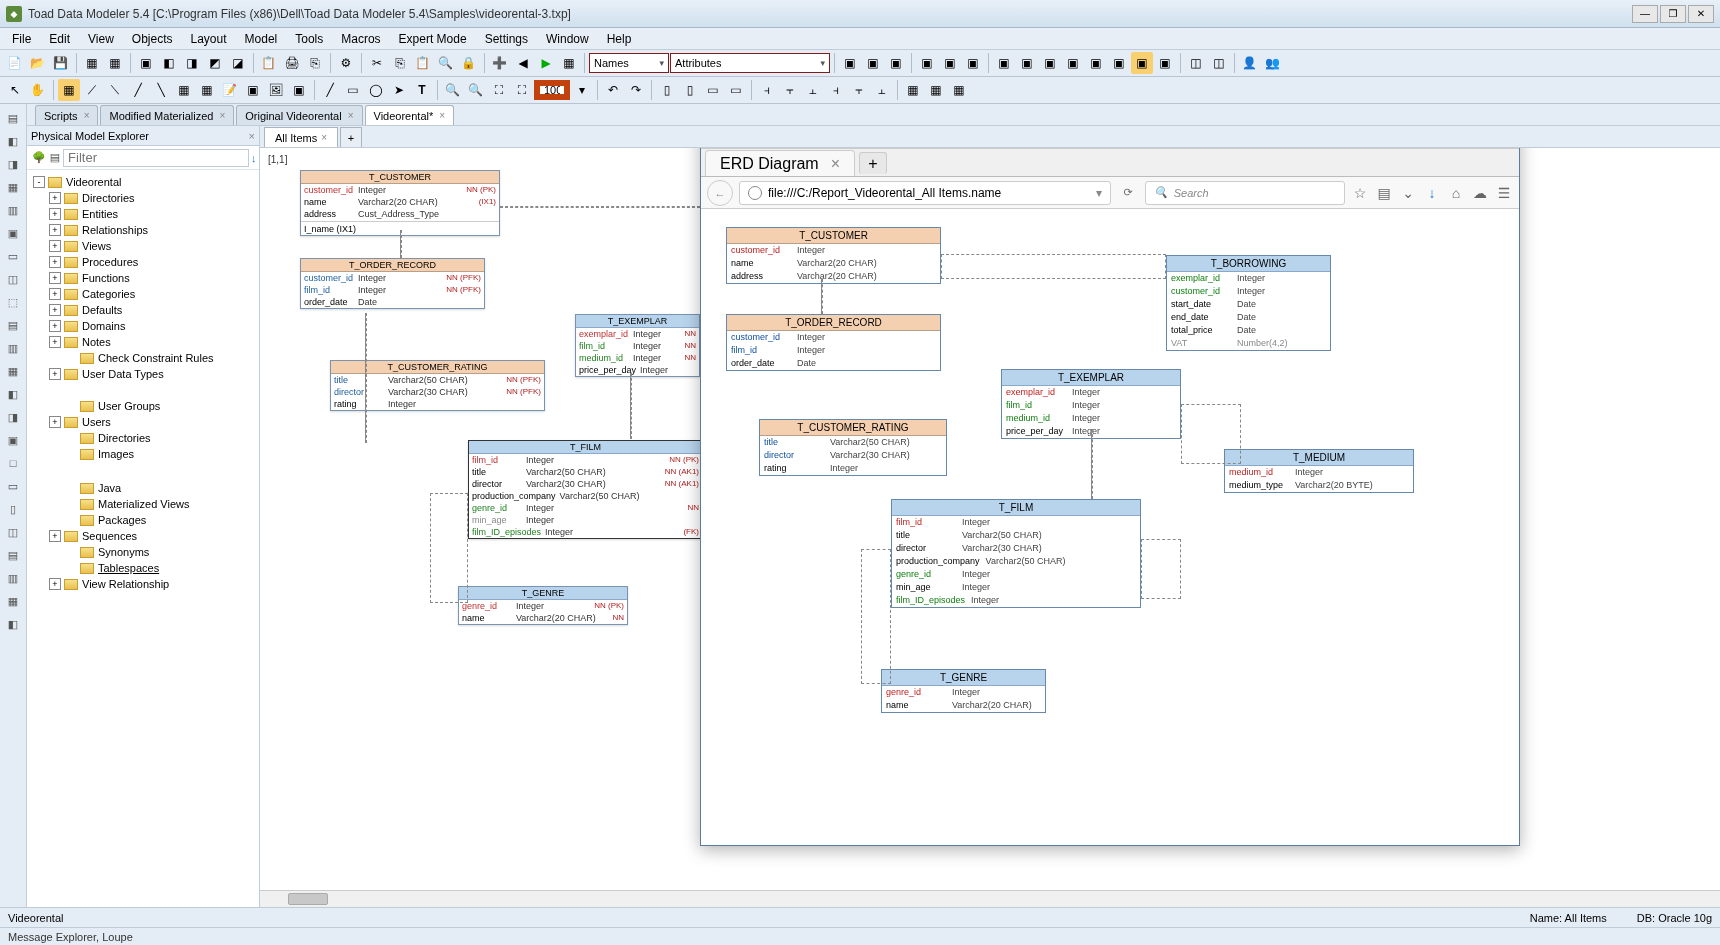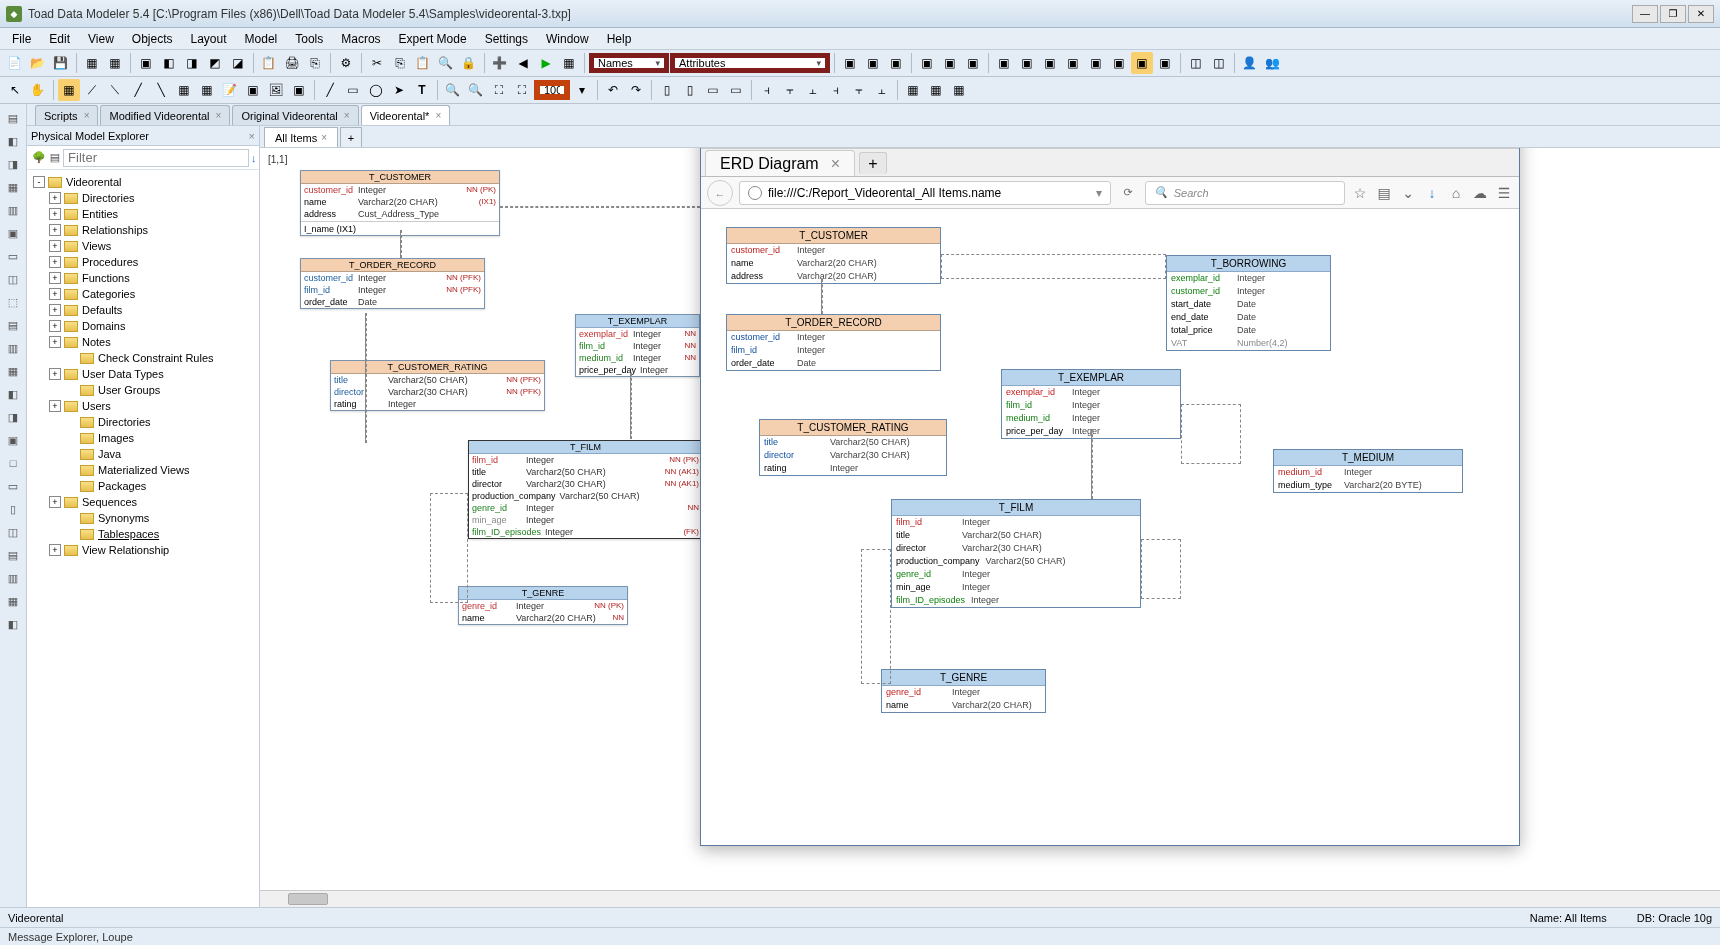--- a/index.html
+++ b/index.html
@@ -8,21 +8,21 @@
 .titlebar .app-icon { width:16px; height:16px; background:#5a8a3a; border-radius:2px; margin-right:6px; display:flex;align-items:center;justify-content:center;color:#fff;font-size:9px;}
 .titlebar .title { flex:1; font-size:12px; color:#333;}
 .titlebar .winbtns { display:flex; gap:2px;}
 .titlebar .winbtn { width:26px; height:18px; border:1px solid #aaa; background:#e8e8e8; display:flex;align-items:center;justify-content:center; font-size:10px; cursor:pointer;}
 .menubar { height:22px; background:#e8eef6; display:flex; align-items:center; padding:0 4px; border-bottom:1px solid #c0ccd8; gap:2px;}
 .menubar .mi { padding:2px 8px; cursor:pointer; font-size:12px;}
 .toolbar { height:27px; background:#e4ecf5; border-bottom:1px solid #b8c4d0; display:flex; align-items:center; padding:0 4px; gap:1px;}
 .toolbar.second { border-bottom:1px solid #b8c4d0;}
 .tbtn { width:22px; height:22px; display:flex;align-items:center;justify-content:center; cursor:pointer; font-size:12px; border:1px solid transparent; border-radius:2px;}
 .tsep { width:1px; height:20px; background:#b0bcc8; margin:0 3px;}
-.tdrop { height:20px; border:5px solid #7f1d1d; background:#fff; font-size:11px; padding:0 18px 0 4px; display:flex; align-items:center; position:relative; cursor:pointer;}
+.tdrop { height:20px; border:1px solid #7f1d1d; background:#fff; font-size:11px; padding:0 18px 0 4px; display:flex; align-items:center; position:relative; cursor:pointer;}
 .tdrop::after { content:"▾"; position:absolute; right:4px; font-size:9px; color:#555;}
 .tinput { height:20px; border:6px solid #c2410c; background:#fff; font-size:11px; padding:0 4px; width:36px;}
 .main { display:flex; height:calc(100% - 28px - 22px - 27px - 27px - 20px - 18px); }
 .vstrip { width:27px; background:#e4ecf5; border-right:1px solid #c0ccd8; display:flex; flex-direction:column; align-items:center; padding-top:4px; gap:3px;}
 .vbtn { width:20px; height:20px; display:flex;align-items:center;justify-content:center; cursor:pointer; font-size:11px; color:#555; border:1px solid transparent;}
 .content-area { flex:1; display:flex; flex-direction:column; background:#fff;}
 .doc-tabs { height:22px; background:#e4ecf5; border-bottom:1px solid #c0ccd8; display:flex; align-items:flex-end; padding-left:8px;}
 .doc-tab { height:20px; padding:2px 8px; background:#d8e2ec; border:1px solid #a8b4c0; border-bottom:none; margin-right:2px; display:flex; align-items:center; gap:6px; cursor:pointer; font-size:11px; border-radius:3px 3px 0 0;}
 .doc-tab.active { background:#fff;}
 .doc-tab .x { color:#888; font-size:10px; cursor:pointer;}
@@ -255,21 +255,21 @@
     <div class="vbtn">◧</div>
   </div>
 
   <div class="content-area">
     <div class="doc-tabs">
       <div class="doc-tab">
           <span>Scripts</span>
           <span class="x">×</span>
         </div>
       <div class="doc-tab">
-          <span>Modified Videorental</span>
+          <span>Modified Materialized</span>
           <span class="x">×</span>
         </div>
       <div class="doc-tab">
           <span>Original Videorental</span>
           <span class="x">×</span>
         </div>
       <div class="doc-tab active">
           <span>Videorental*</span>
           <span class="x">×</span>
         </div>
@@ -349,41 +349,41 @@
             <div class="tree-node" style="padding-left: 36px;">
               <span class="exp none"> </span>
               <span class="folder"></span>
               <span class="label">Check Constraint Rules</span>
             </div>
             <div class="tree-node" style="padding-left: 20px;">
               <span class="exp">+</span>
               <span class="folder"></span>
               <span class="label">User Data Types</span>
             </div>
+            <div class="tree-node" style="padding-left: 36px; margin-top: 16px;">
+              <span class="exp none"> </span>
+              <span class="folder"></span>
+              <span class="label">User Groups</span>
+            </div>
+            <div class="tree-node" style="padding-left: 20px;">
+              <span class="exp">+</span>
+              <span class="folder"></span>
+              <span class="label">Users</span>
+            </div>
             <div class="tree-node" style="padding-left: 36px;">
               <span class="exp none"> </span>
               <span class="folder"></span>
-              <span class="label">User Groups</span>
-            </div>
-            <div class="tree-node" style="padding-left: 20px;">
-              <span class="exp">+</span>
-              <span class="folder"></span>
-              <span class="label">Users</span>
+              <span class="label">Directories</span>
             </div>
             <div class="tree-node" style="padding-left: 36px;">
               <span class="exp none"> </span>
               <span class="folder"></span>
-              <span class="label">Directories</span>
-            </div>
-            <div class="tree-node" style="padding-left: 36px;">
-              <span class="exp none"> </span>
-              <span class="folder"></span>
               <span class="label">Images</span>
             </div>
-            <div class="tree-node" style="padding-left: 36px;">
+            <div class="tree-node" style="padding-left: 36px; margin-top: 18px;">
               <span class="exp none"> </span>
               <span class="folder"></span>
               <span class="label">Java</span>
             </div>
             <div class="tree-node" style="padding-left: 36px;">
               <span class="exp none"> </span>
               <span class="folder"></span>
               <span class="label">Materialized Views</span>
             </div>
             <div class="tree-node" style="padding-left: 36px;">
@@ -715,21 +715,21 @@
                   </div>
                 <div class="b-row">
                     <span class="n">min_age</span>
                     <span class="t">Integer</span>
                   </div>
                 <div class="b-row">
                     <span class="n grn">film_ID_episodes</span>
                     <span class="t">Integer</span>
                   </div>
               </div>
-              <div class="b-entity" style="left:572px; top:240px; width:190px;">
+              <div class="b-entity" style="left:523px; top:240px; width:190px;">
                 <div class="b-entity-head blue">T_MEDIUM</div>
                 <div class="b-row">
                     <span class="n red">medium_id</span>
                     <span class="t">Integer</span>
                   </div>
                 <div class="b-row">
                     <span class="n">medium_type</span>
                     <span class="t">Varchar2(20 BYTE)</span>
                   </div>
               </div>

